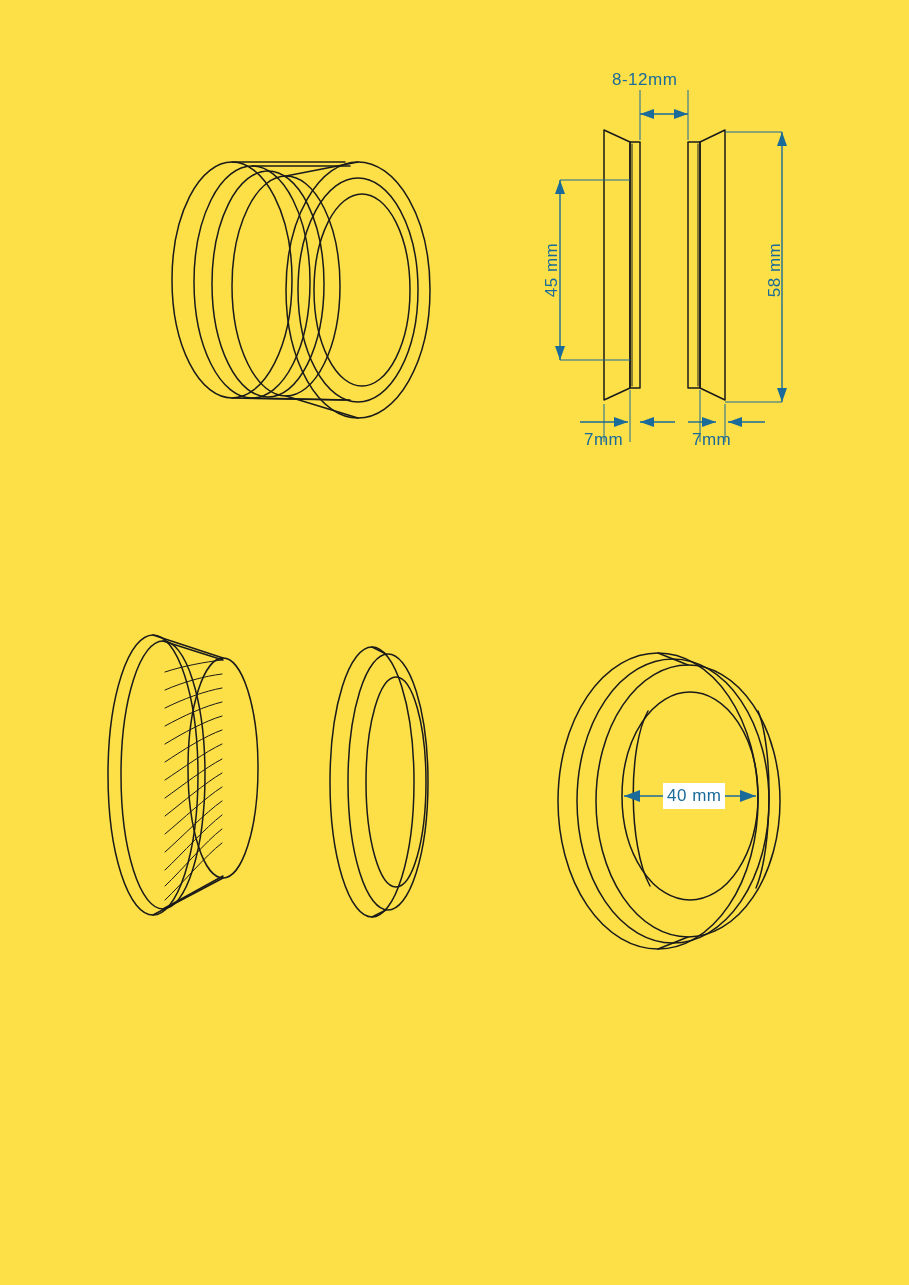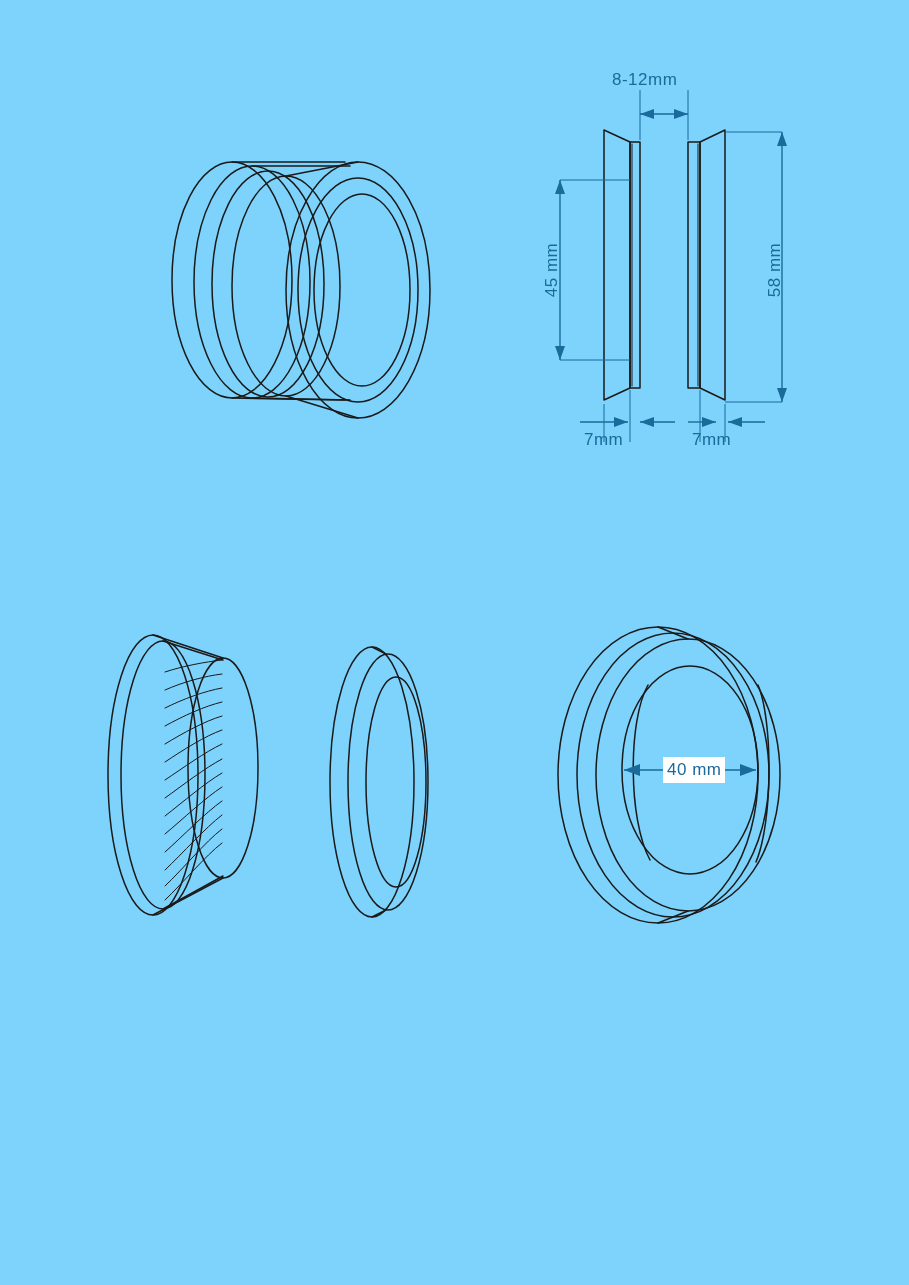--- a/index.html
+++ b/index.html
@@ -12,21 +12,21 @@
     height: 1285px;
     font-family: "Liberation Sans", sans-serif;
     position: relative;
     overflow: hidden;
   }
   .sheet {
     position: absolute;
     left: 0; top: 0;
     width: 909px;
     height: 1285px;
-    background: #7dd3fc;
+    background: #fde047;
   }
   .view {
     position: absolute;
   }
   svg { display: block; overflow: visible; }
   .dim-label {
     position: absolute;
     color: #1a6b9a;
     font-size: 17px;
     font-family: "Liberation Sans", sans-serif;
@@ -181,21 +181,21 @@
       <g fill="none" stroke="#1a1a1a" stroke-width="1.5" stroke-linejoin="round" stroke-linecap="round">
         <ellipse cx="52" cy="152" rx="42" ry="135"></ellipse>
         <ellipse cx="68" cy="152" rx="40" ry="128"></ellipse>
         <ellipse cx="76" cy="152" rx="30" ry="105"></ellipse>
         <path d="M52,17 L66,24"></path>
         <path d="M52,287 L66,280"></path>
       </g>
     </svg>
   </div>
 
-  <div class="view" style="left:528px; top:610px; width:310px; height:350px;text-align:center;">
+  <div class="view" style="left:528px; top:636px; width:310px; height:350px;text-align:center;">
     <svg width="310" height="350" viewBox="0 0 310 350">
       <g fill="none" stroke="#1a1a1a" stroke-width="1.5" stroke-linejoin="round" stroke-linecap="round">
 
         <ellipse cx="130" cy="165" rx="100" ry="148"></ellipse>
         <ellipse cx="145" cy="165" rx="96" ry="142"></ellipse>
         <ellipse cx="160" cy="165" rx="92" ry="136"></ellipse>
 
         <ellipse cx="162" cy="160" rx="68" ry="104"></ellipse>
 
         <path d="M120,75 C100,110 100,210 122,250"></path>

